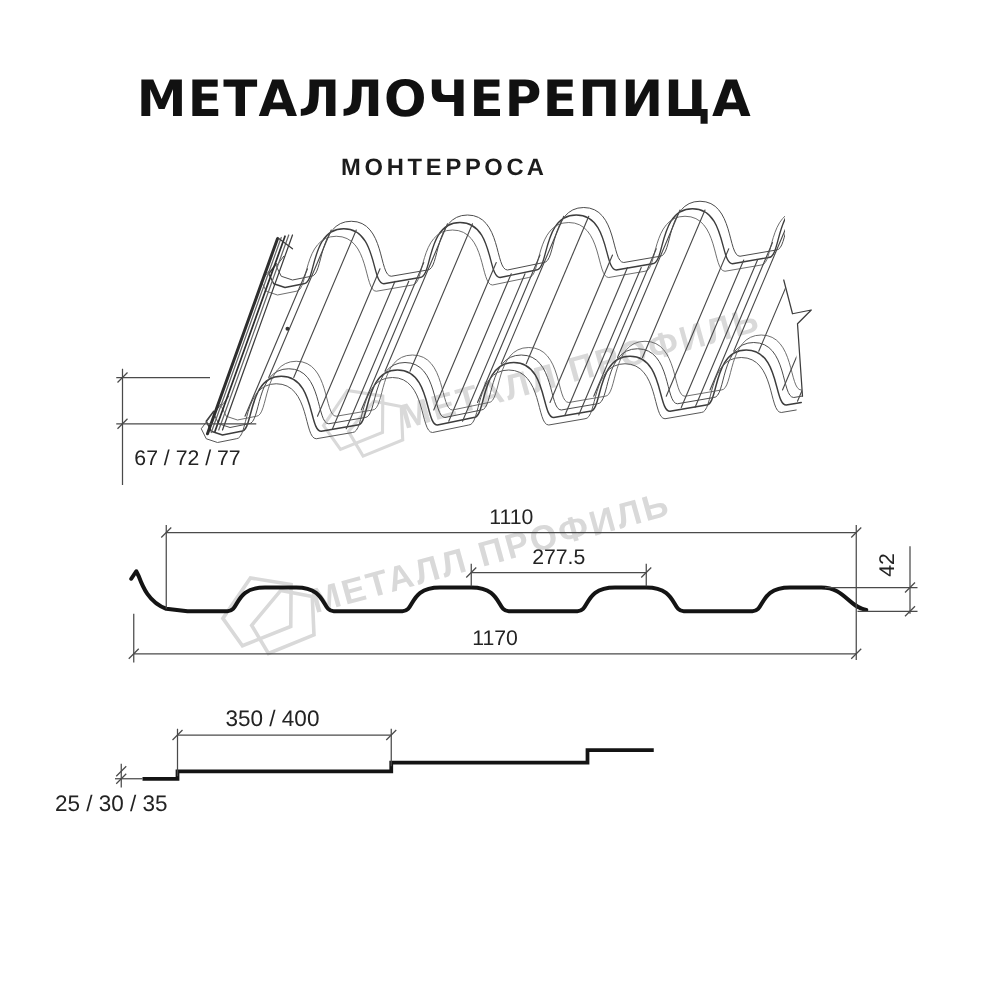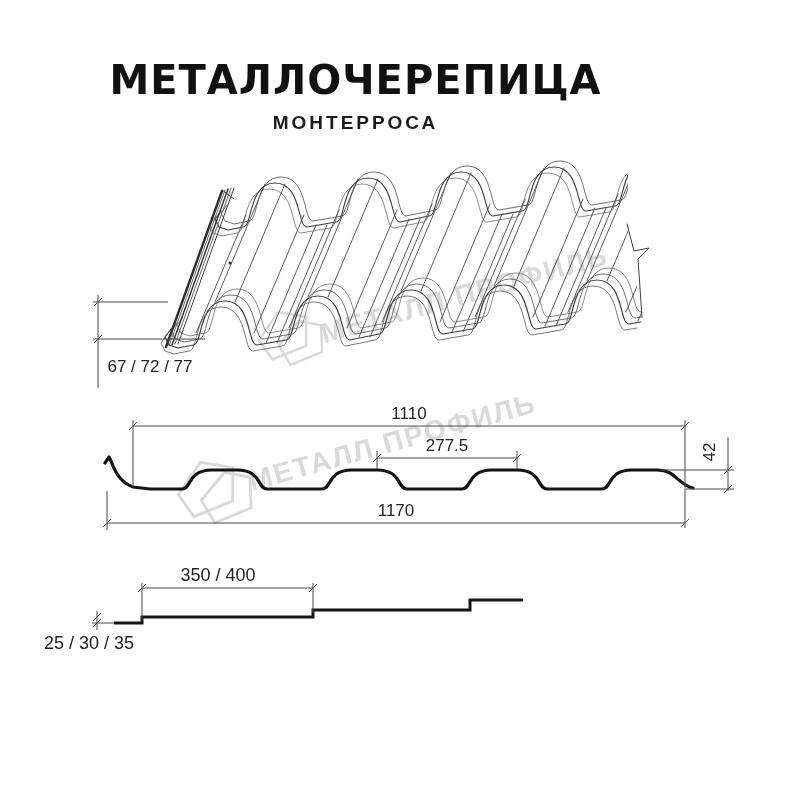--- a/index.html
+++ b/index.html
@@ -2,21 +2,21 @@
 <html><head>
 <meta charset="utf-8">
 <style>
   html,body{margin:0;padding:0;}
   body{width:800px;height:800px;background:#ffffff;position:relative;overflow:hidden;
        font-family:"Liberation Sans","DejaVu Sans",sans-serif;}
   .stage{position:absolute;left:0;top:0;width:800px;height:800px;}
   .hdr{position:absolute;left:0;top:58px;width:711px;text-align:center;color:#111;}
   .hdr .title{font-family:"DejaVu Sans","Liberation Sans",sans-serif;font-size:40px;font-weight:800;
               letter-spacing:1px;line-height:1.1;}
-  .hdr .subtitle{margin-top:10px;font-size:19px;font-weight:700;letter-spacing:3px;color:#1c1c1c;}
+  .hdr .subtitle{margin-top:22px;font-size:19px;font-weight:700;letter-spacing:3px;color:#1c1c1c;}
   svg text{font-family:"Liberation Sans","DejaVu Sans",sans-serif;}
   .dimtxt{font-size:17px;fill:#232323;}
   .dimtxt2{font-size:18px;fill:#232323;}
   .wm{font-size:28px;font-weight:700;letter-spacing:2px;fill:#d9d9d9;}
 </style>
 </head>
 <body>
 
 <header class="hdr">
   <div class="title">МЕТАЛЛОЧЕРЕПИЦА</div>

